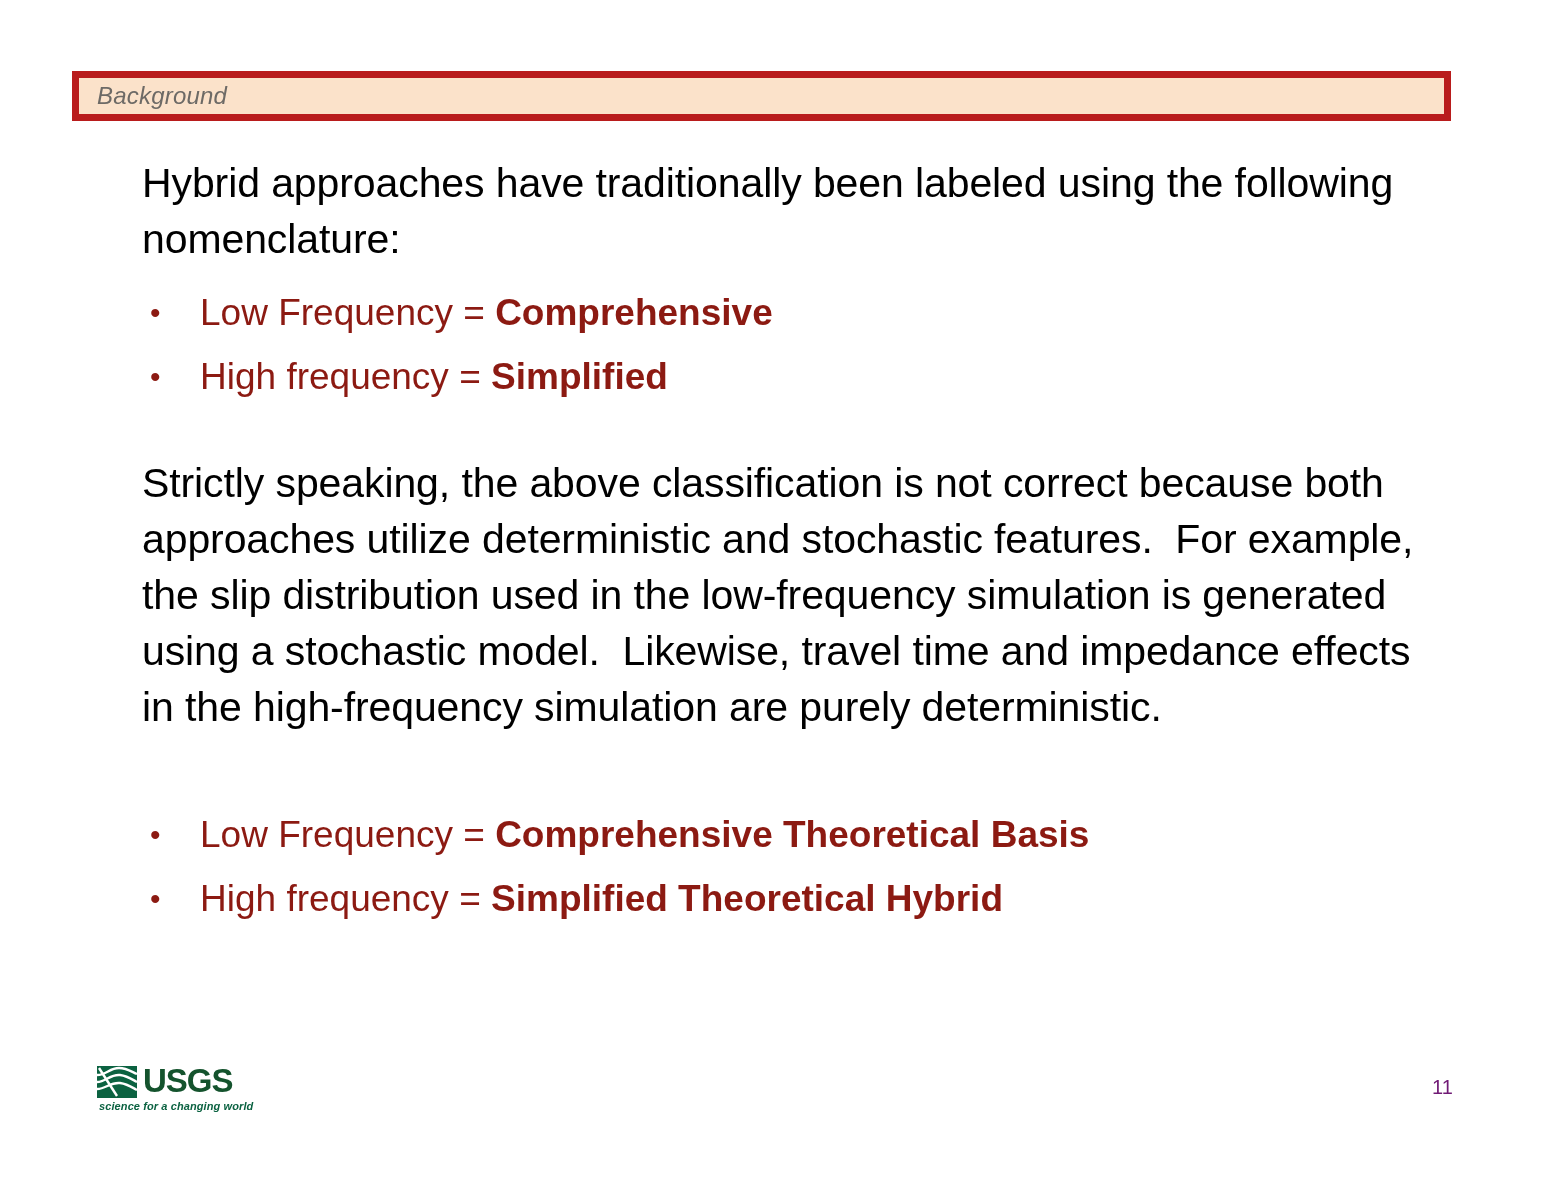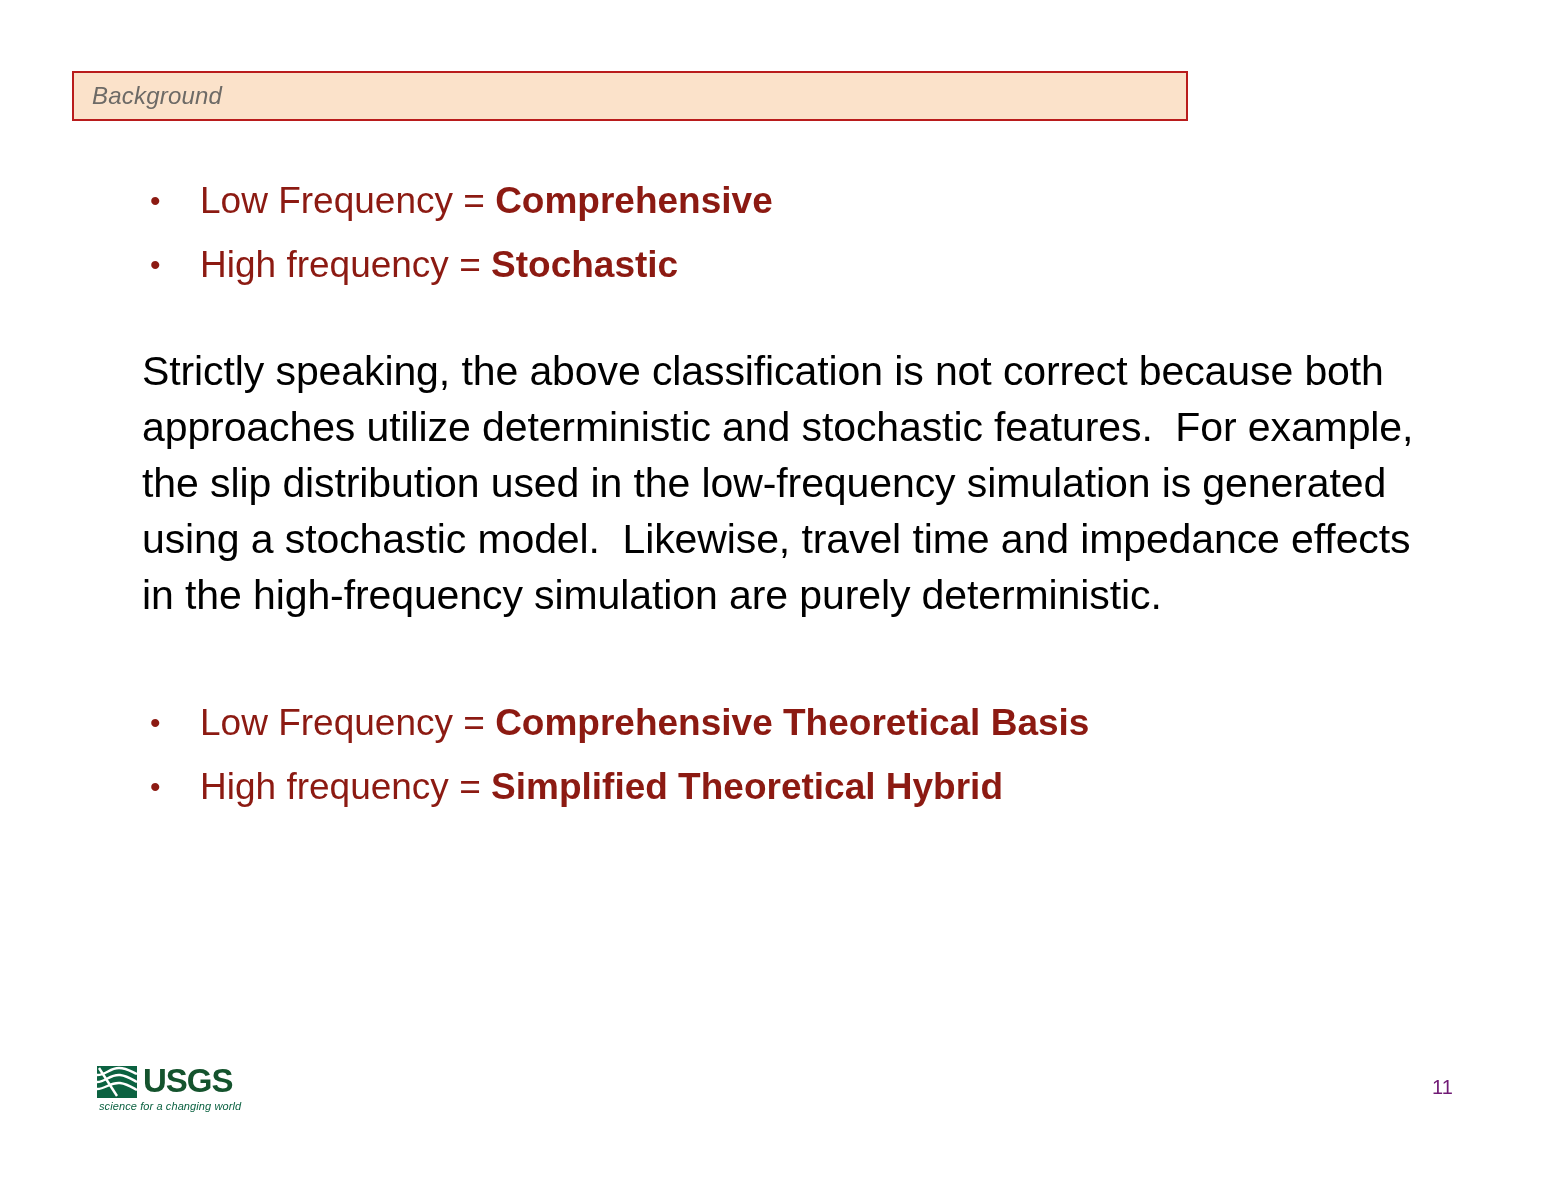--- a/index.html
+++ b/index.html
@@ -17,24 +17,24 @@
     height: 1199px;
     background: #ffffff;
     overflow: hidden;
   }
 
   
   #header-banner {
     position: absolute;
     left: 72px;
     top: 71px;
-    width: 1116px;
+    width: 1379px;
     height: 50px;
     background: #FBE2CA;
-    border: 2px solid #b91c1c;
+    border: 7px solid #b91c1c;
     box-sizing: border-box;
   }
   #header-title {
     position: absolute;
     left: 18px;
     top: 50%;
     transform: translateY(-50%);
     font-style: italic;
     font-size: 24px;
     color: #6d6a66;
@@ -112,21 +112,21 @@
     letter-spacing: -1px;
     color: #14532d;
     line-height: 34px;
   }
   #usgs-tagline {
     position: absolute;
     left: 2px;
     top: 36px;
     font-size: 11px;
     font-style: italic;
-    font-weight: normal;
+    font-weight: bold;
     color: #0B6241;
     letter-spacing: 0.1px;
     white-space: nowrap;
   }
 
   
   #page-number {
     position: absolute;
     left: 1432px;
     top: 1076px;
@@ -138,31 +138,32 @@
 <body>
 
 <div id="slide">
 
   <div id="header-banner">
     <div id="header-title">Background</div>
   </div>
 
   <div id="content">
 
+    <div class="para">Hybrid approaches have traditionally been labeled using the following nomenclature:</div>
 
     <div class="gap-sm"></div>
 
     <ul class="bullet-list">
       <li class="bullet-row">
         <span class="bullet-dot">•</span>
         <span>Low Frequency = </span><span class="bullet-strong">Comprehensive</span>
       </li>
       <li class="bullet-row">
         <span class="bullet-dot">•</span>
-        <span>High frequency = </span><span class="bullet-strong">Stochastic</span>
+        <span>High frequency = </span><span class="bullet-strong">Simplified</span>
       </li>
     </ul>
 
     <div class="gap-md"></div>
 
     <div class="para">Strictly speaking, the above classification is not correct because both approaches utilize deterministic and stochastic features.  For example, the slip distribution used in the low-frequency simulation is generated using a stochastic model.  Likewise, travel time and impedance effects in the high-frequency simulation are purely deterministic.</div>
 
     <div class="gap-lg"></div>
 
 

